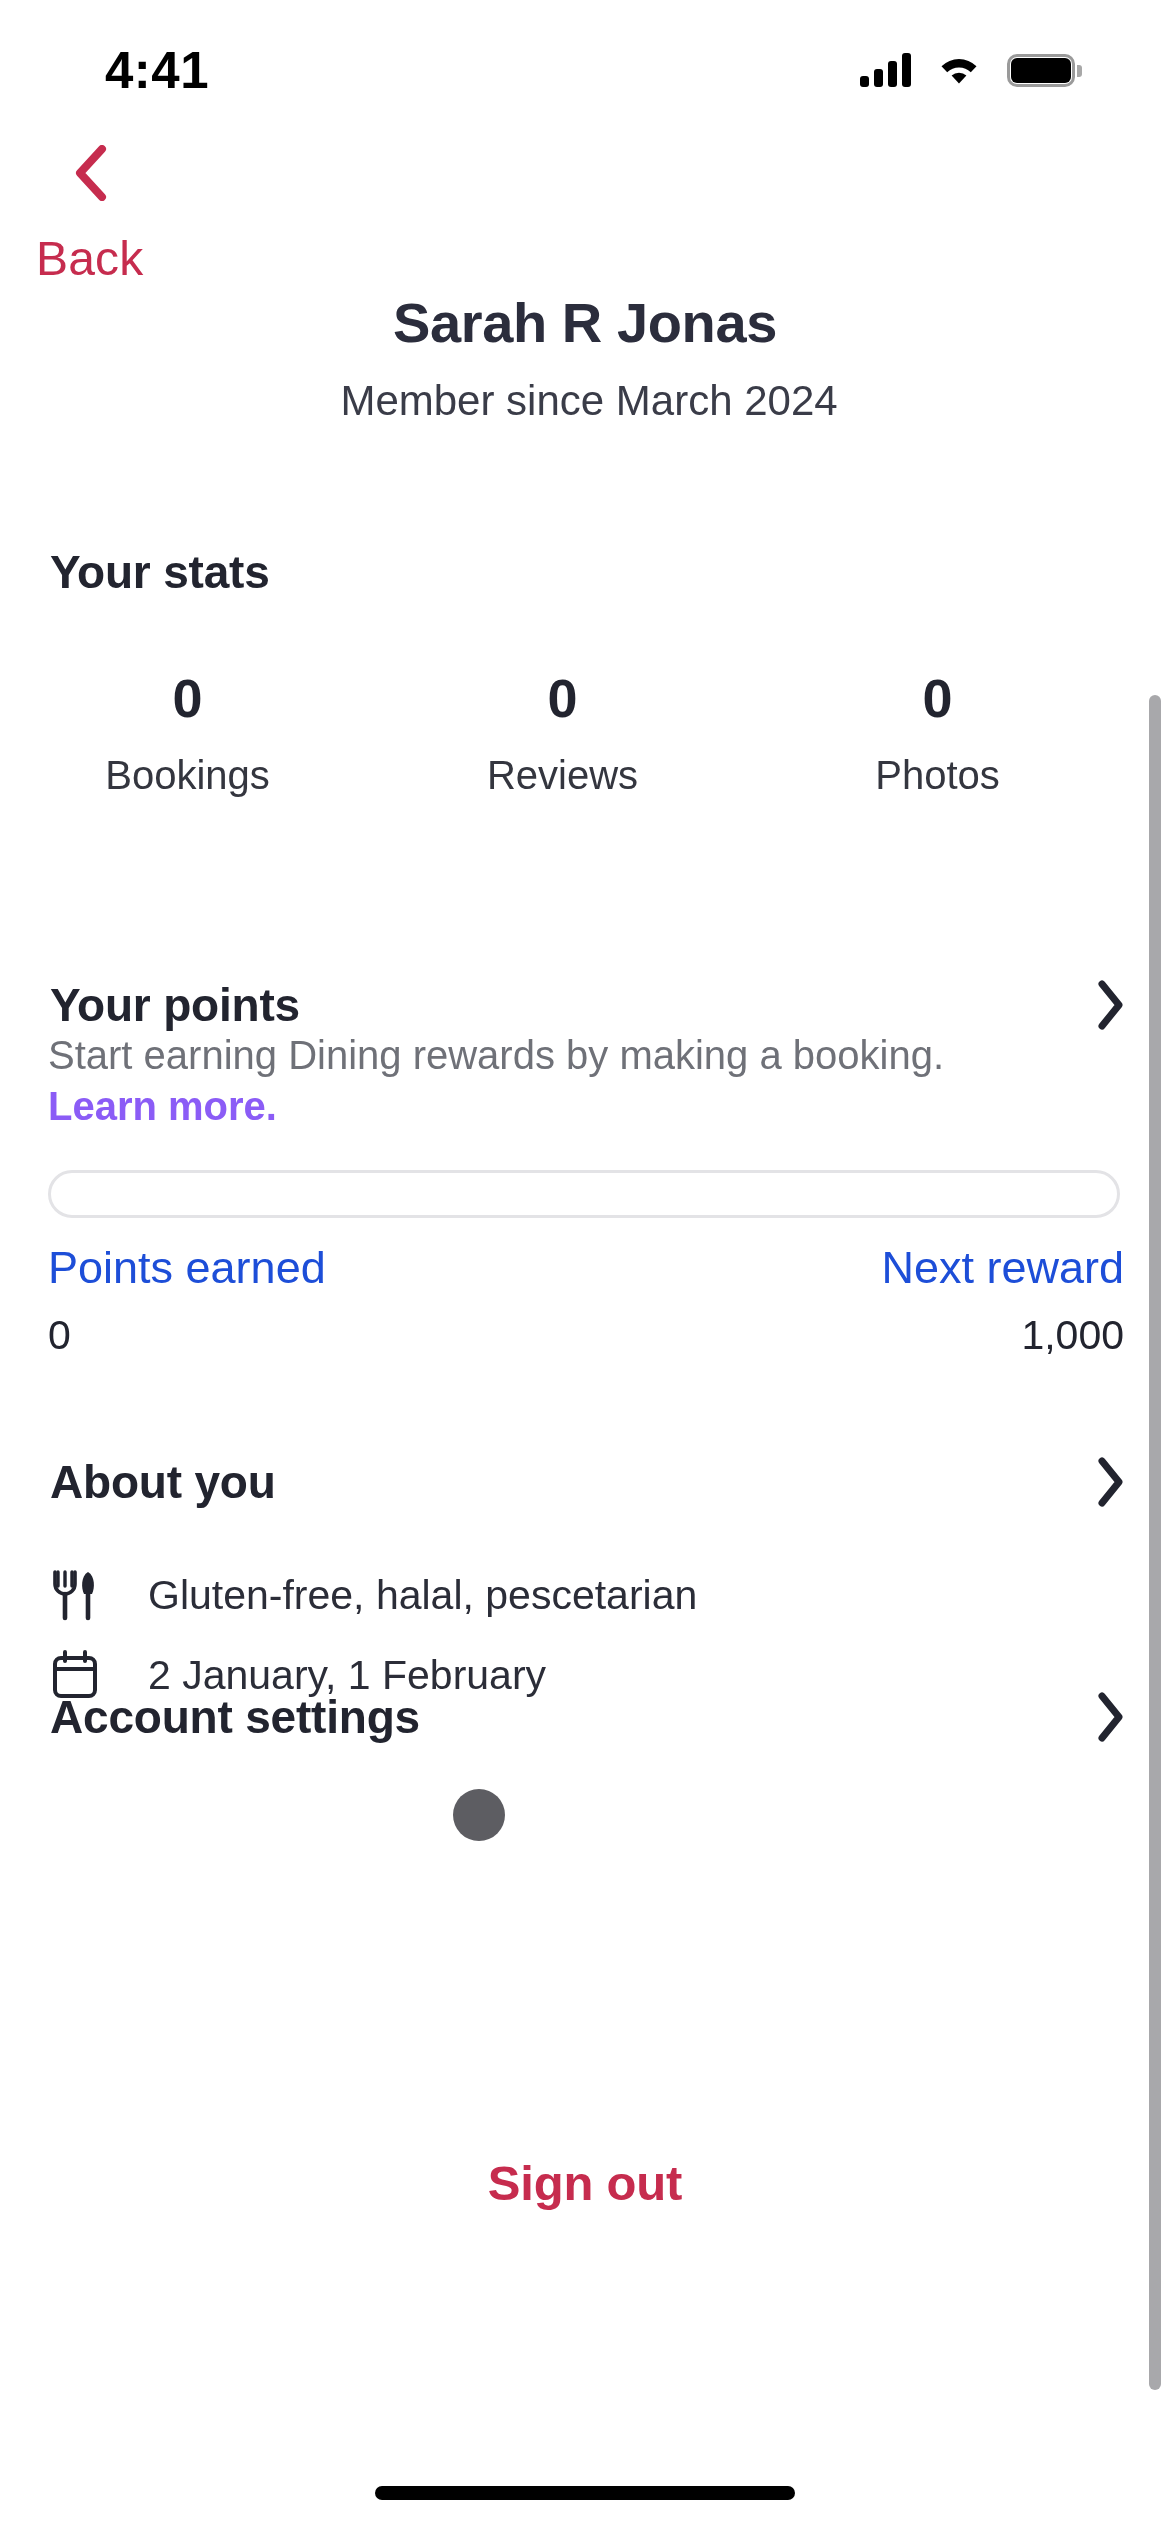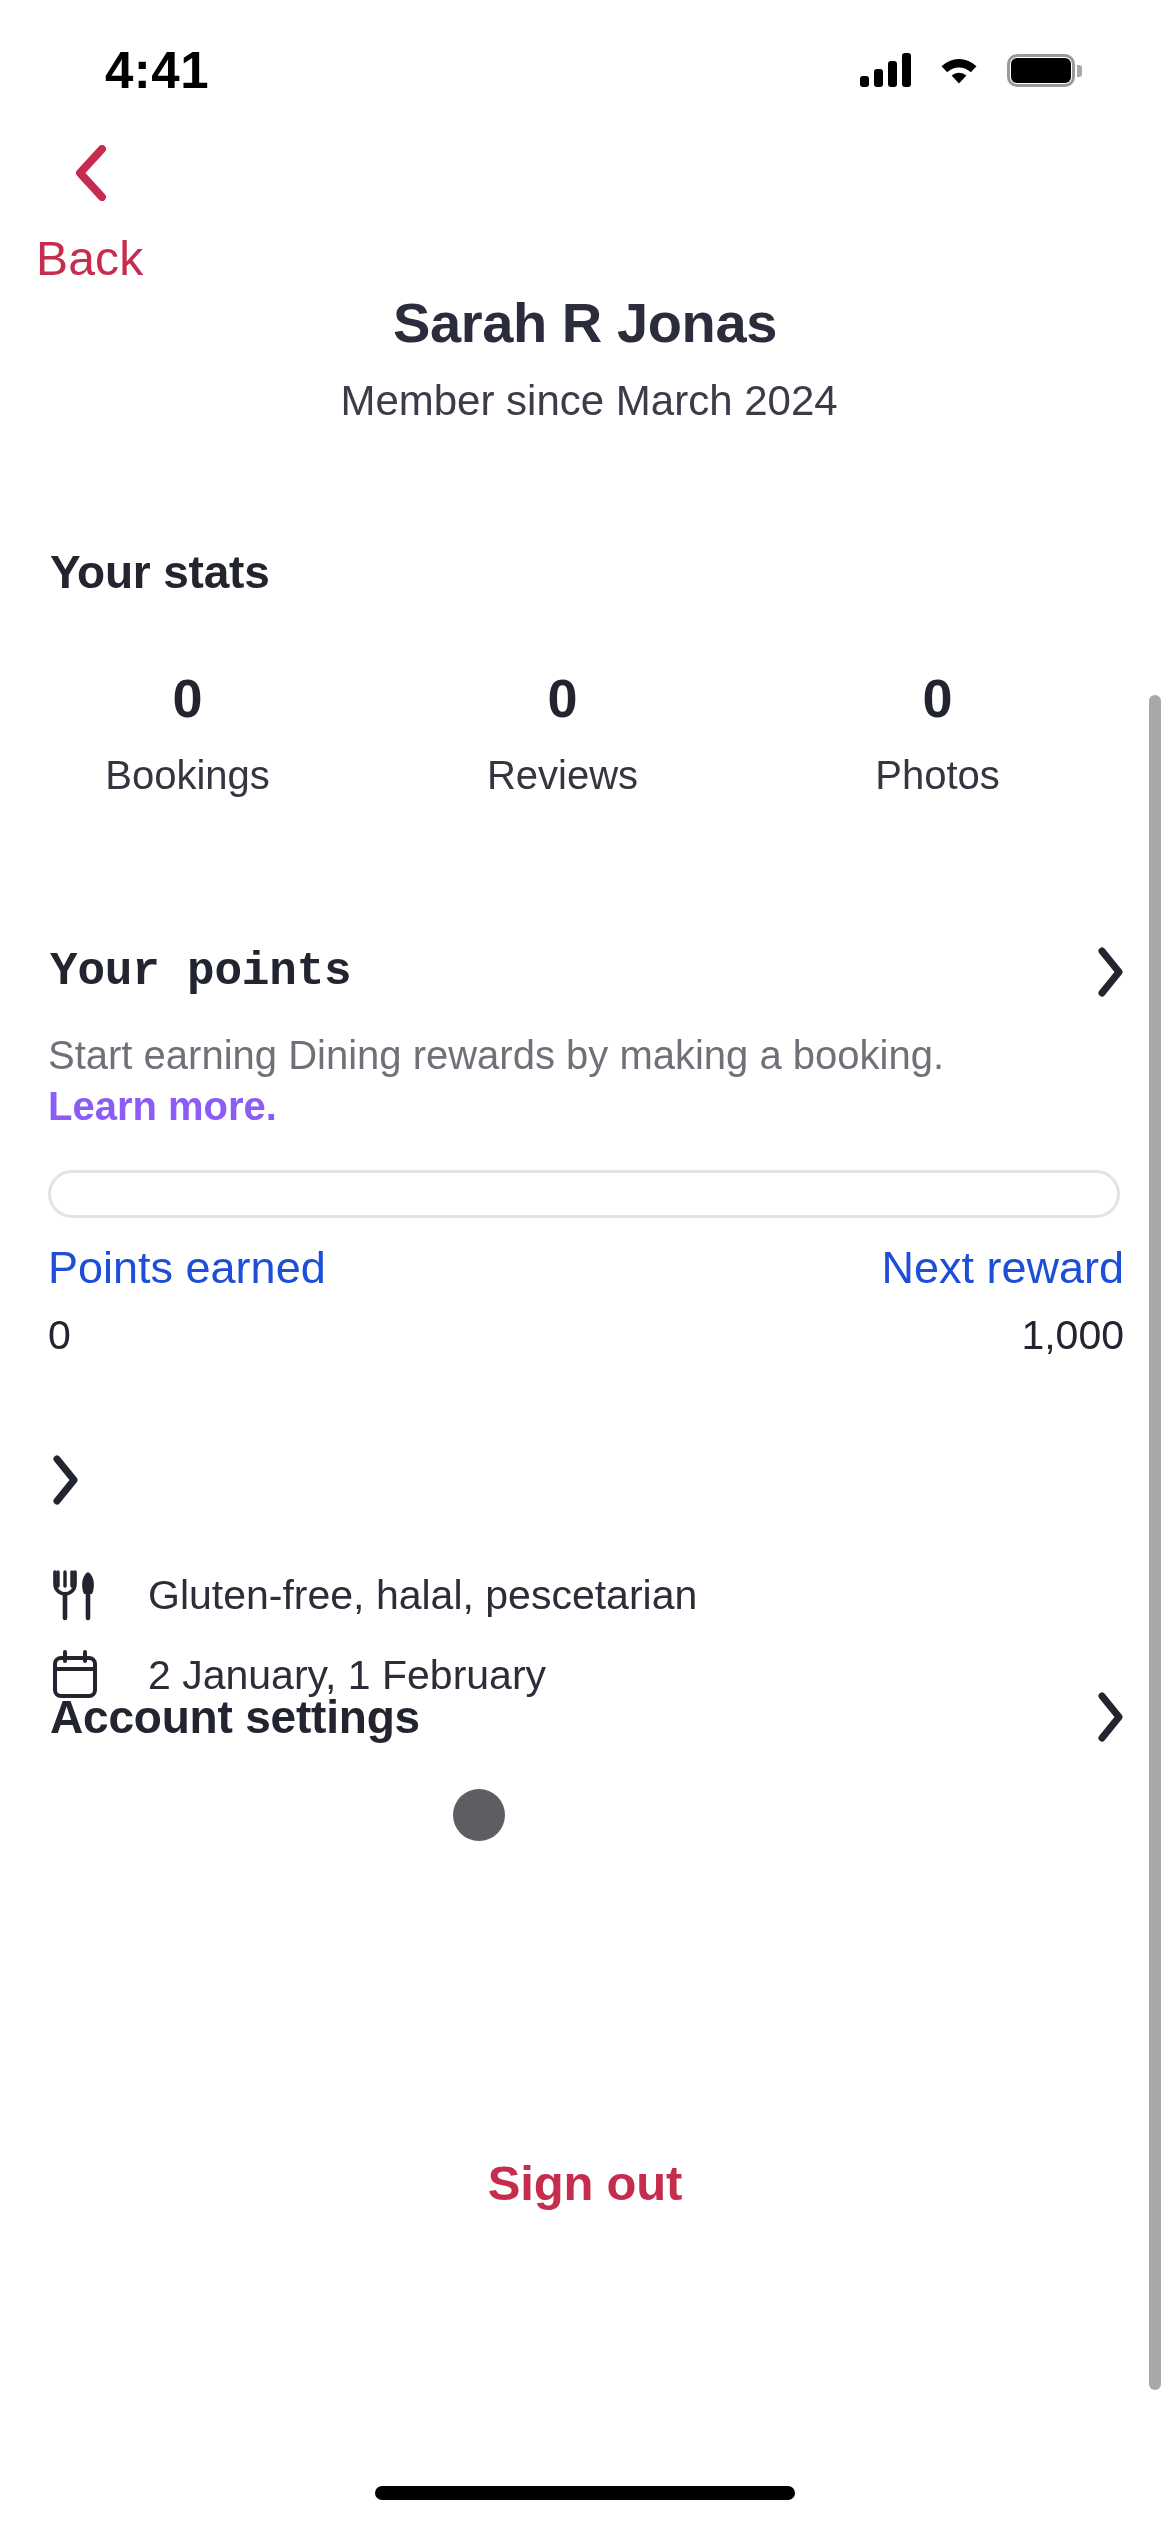--- a/index.html
+++ b/index.html
@@ -83,21 +83,21 @@
     font-size:54px; font-weight:700; color:#22242f; line-height:1.05;
   }
   .stat-label { margin-top:26px; font-size:40px; color:#34363f; }
 
   
   .row-head {
     position:absolute; left:50px; width:1075px;
     display:flex; align-items:center; justify-content:space-between;
     cursor:pointer;
   }
-  .points-head { top:946px;font-family:Liberation Mono, monospace; }
+  .points-head { top:978px; }
   .about-head  { top:1455px; }
   .acct-head   { top:1690px; }
   .chev-r svg { display:block; }
 
   .points-copy {
     position:absolute; top:1030px; left:48px; width:1072px;
     font-size:40px; line-height:1.28; color:#6f7178;
   }
   .learn-more {
     color:#8b5cf6; font-weight:700; cursor:pointer; display:inline-block;
@@ -240,20 +240,21 @@
       <span>Points earned</span>
       <span>Next reward</span>
     </div>
     <div class="pm-row values">
       <span>0</span>
       <span>1,000</span>
     </div>
   </div>
 
   <div class="row-head about-head">
+    <span class="section-title">About you</span>
     <span class="chev-r">
       <svg width="30" height="50" viewBox="0 0 30 50">
         <path d="M7 4 L24 25 L7 46" stroke="#22242f" stroke-width="7" fill="none" stroke-linecap="round" stroke-linejoin="round"></path>
       </svg>
     </span>
   </div>
 
   <div class="about-list">
     <div class="about-item">
       <span class="about-ic">

